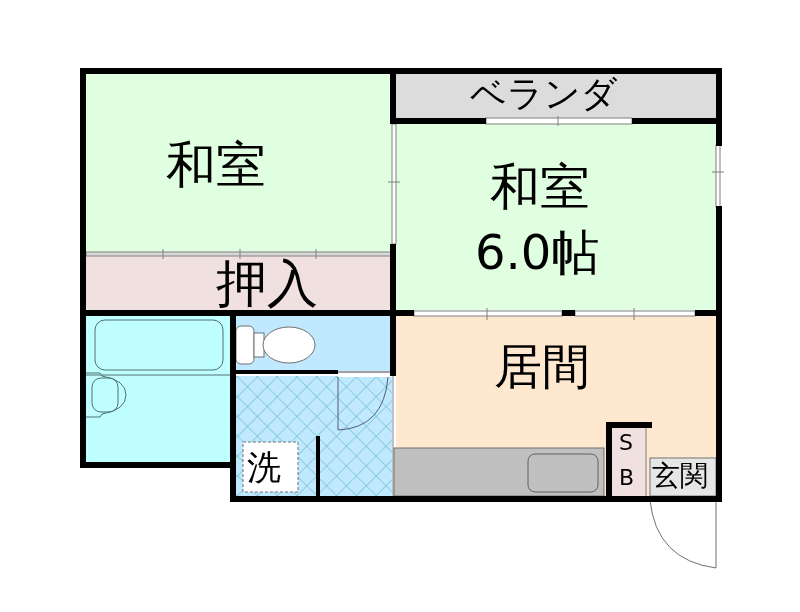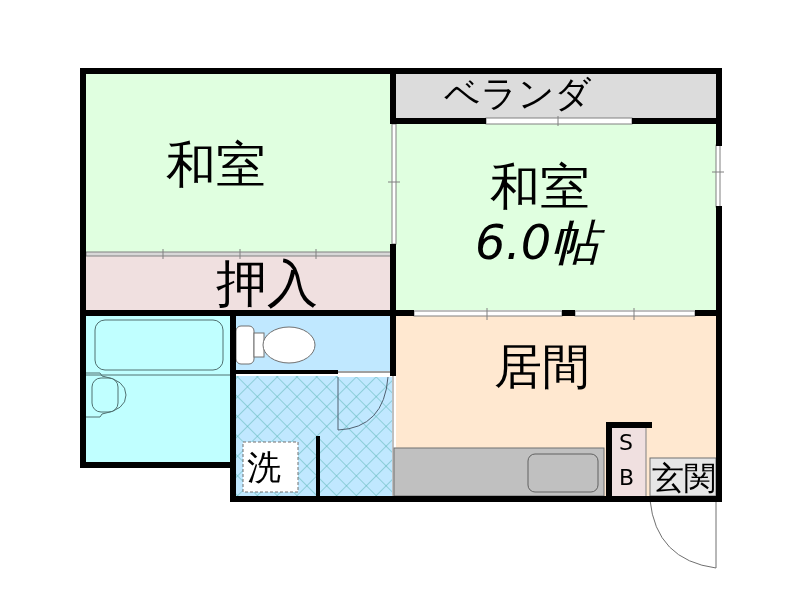--- a/index.html
+++ b/index.html
@@ -105,20 +105,20 @@
     <rect x="606" y="422" width="46" height="6"></rect>
     <rect x="606" y="422" width="6" height="80"></rect>
     <rect x="646" y="496" width="76" height="6"></rect>
   </g>
   <line x1="646" y1="428" x2="646" y2="496" stroke="#808080" stroke-width="1"></line>
   <line x1="393" y1="376" x2="393" y2="496" stroke="#808080" stroke-width="1"></line>
 </svg>
 
 <div class="room-label" style="left:166px; top:140px; font-size:50px;">和室</div>
 <div class="room-label" style="left:178px; top:258px; font-size:51px;margin-left:38px;">押入</div>
-<div class="room-label" style="left:444px; top:76px; font-size:36px;">ベランダ</div>
+<div class="room-label" style="left:470px; top:76px; font-size:36px;">ベランダ</div>
 <div class="room-label" style="left:490px; top:162px; font-size:50px;">和室</div>
-<div class="room-label" style="left:475px; top:218px; font-size:48px;font-style:italic;">6.0帖</div>
+<div class="room-label" style="left:475px; top:228px; font-size:48px;">6.0帖</div>
 <div class="room-label" style="left:247px; top:450px; font-size:34px;">洗</div>
 <div class="room-label" style="left:494px; top:342px; font-size:48px;">居間</div>
 <div class="room-label" style="left:619px; top:432px; font-size:22px;">S</div>
 <div class="room-label" style="left:619px; top:467px; font-size:22px;">B</div>
-<div class="room-label" style="left:652px; top:462px; font-size:32px;">玄関</div>
+<div class="room-label" style="left:652px; top:462px; font-size:28px;">玄関</div>
 
 </body></html>

